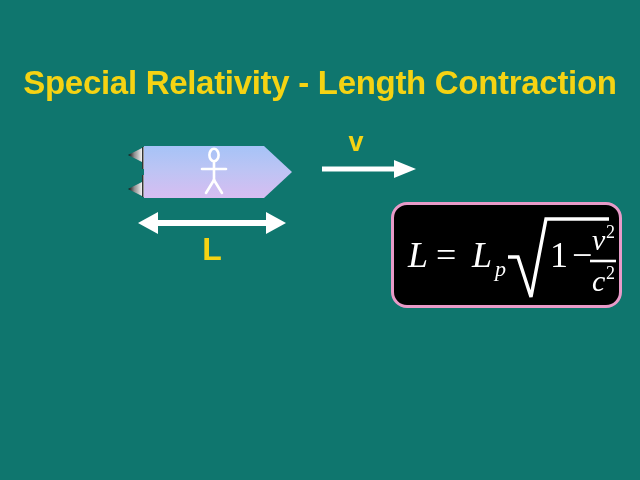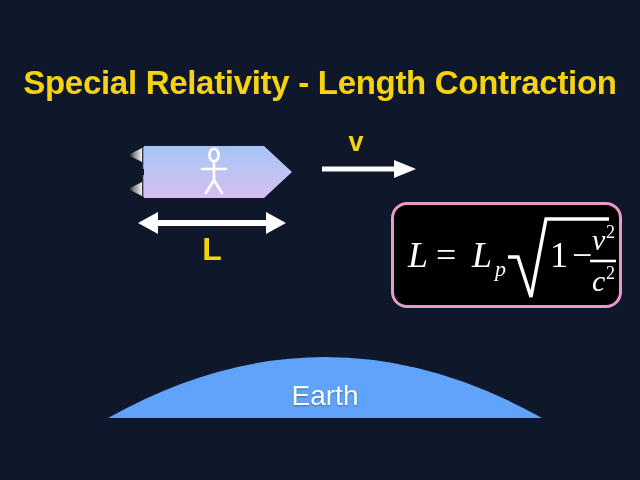--- a/index.html
+++ b/index.html
@@ -7,21 +7,21 @@
     padding: 0;
     background: #000000;
   }
   body {
     font-family: "Liberation Sans", sans-serif;
   }
   #scene {
     position: relative;
     width: 640px;
     height: 480px;
-    background: #0f172a;
+    background: #0f766e;
     overflow: hidden;
   }
 
   
   #title {
     position: absolute;
     left: 0;
     top: 64px;
     width: 640px;
     text-align: center;
@@ -204,20 +204,14 @@
 
         <text x="198" y="45" font-size="30">v</text>
         <text x="212" y="33" font-size="18" font-style="normal">2</text>
         <line x1="196" y1="56" x2="222" y2="56" stroke="#ffffff" stroke-width="2.6"></line>
         <text x="198" y="86" font-size="30">c</text>
         <text x="212" y="74" font-size="18" font-style="normal">2</text>
       </g>
     </svg>
   </div>
 
-  <div id="earth-group">
-    <svg id="earth-svg" width="450" height="108" viewBox="0 0 450 108">
-      <path d="M8 100 Q225 -22 442 100 Z" fill="#5fa3fa"></path>
-    </svg>
-    <div id="earth-label">Earth</div>
-  </div>
 
 </div>
 
 </body></html>

